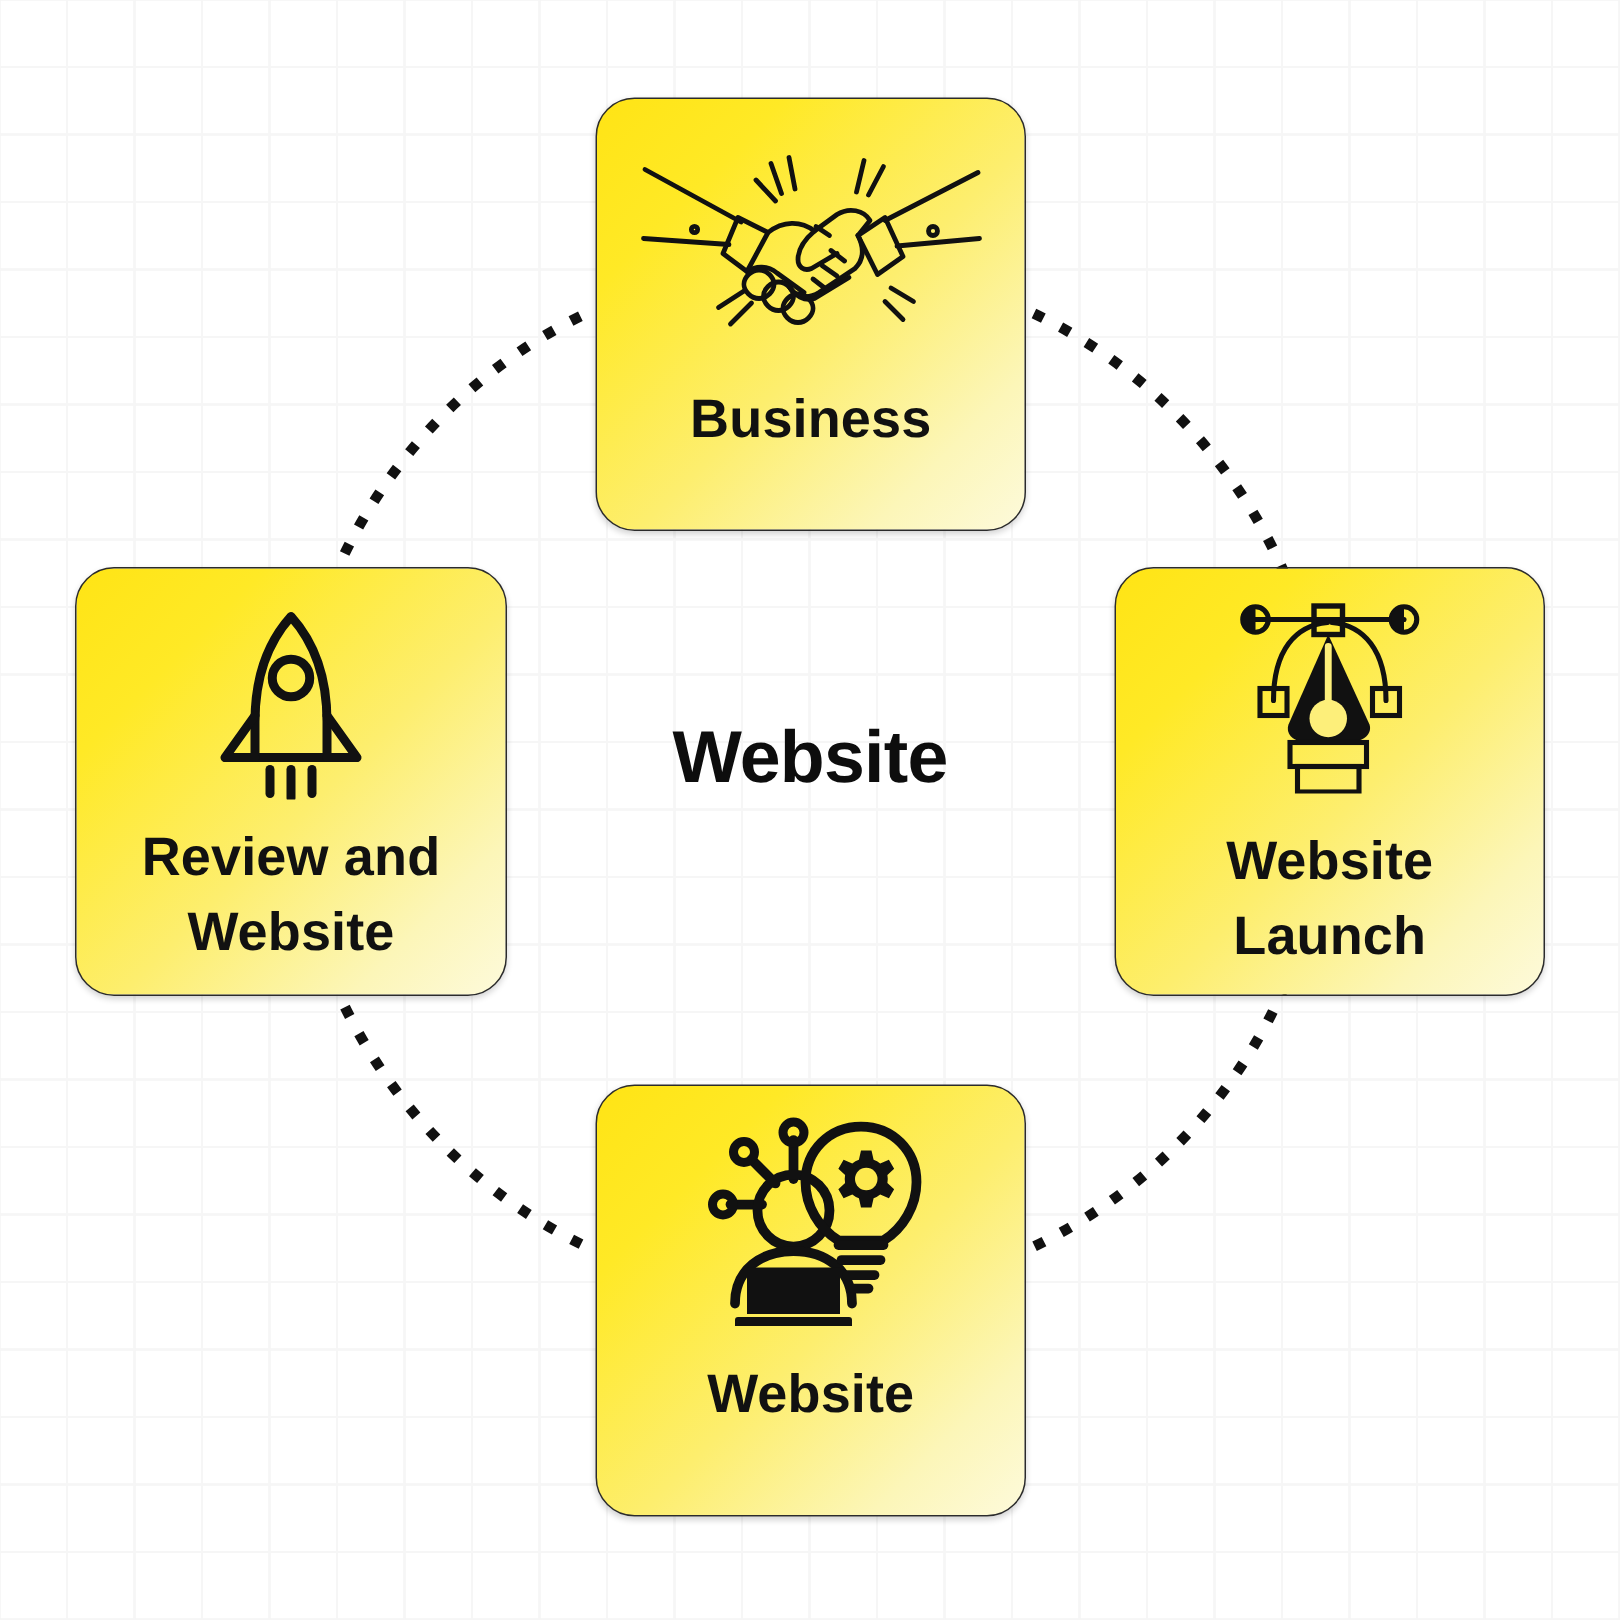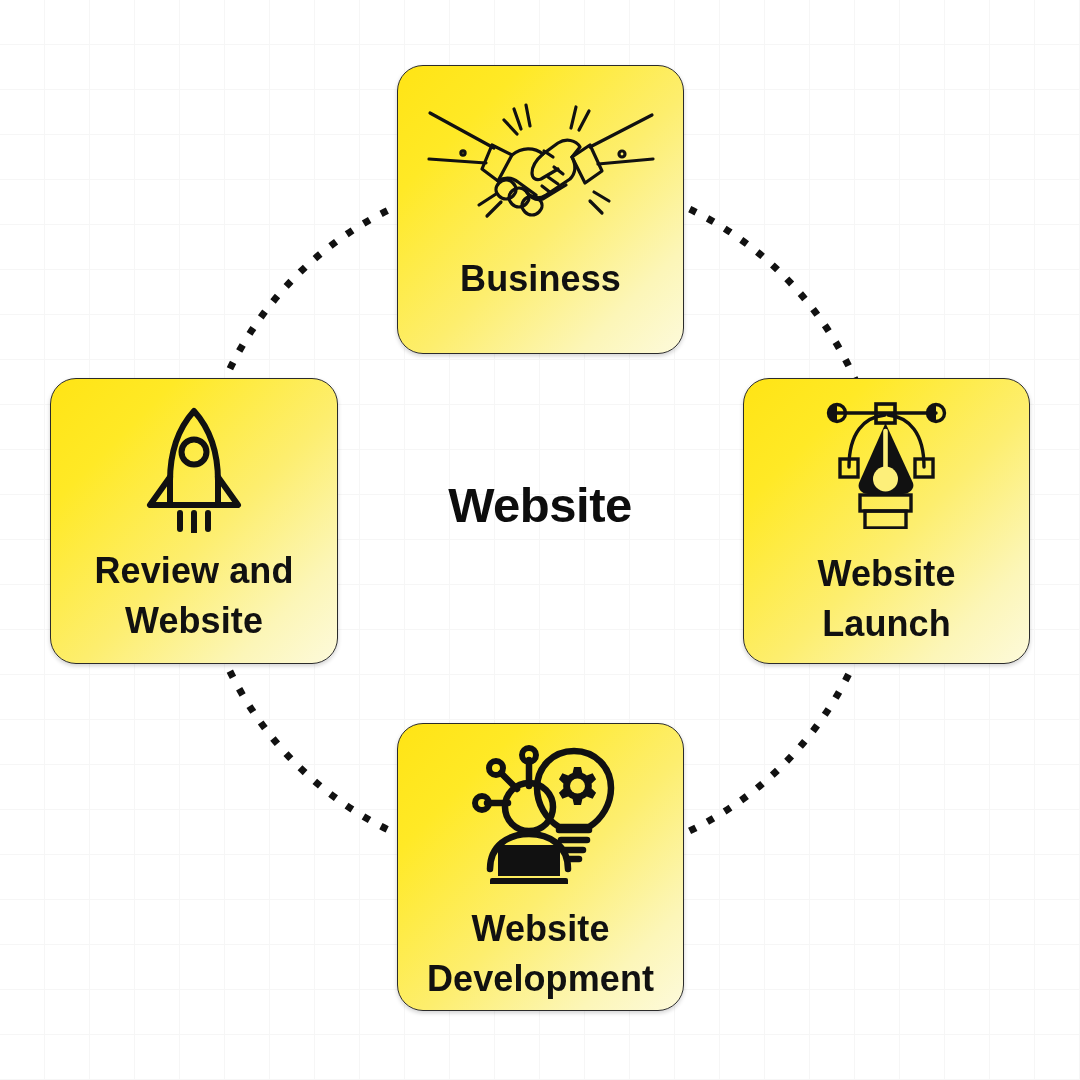--- a/index.html
+++ b/index.html
@@ -252,21 +252,20 @@
         </g>
 
         <g fill="#111111">
           <path d="M109 25 L116 25 L117.4 31.1 A14 14 0 0 1 121.8 33.6 L127.6 31.2 L131.1 37.2 L126.6 41.4 A14 14 0 0 1 126.6 46.6 L131.1 50.8 L127.6 56.8 L121.8 54.4 A14 14 0 0 1 117.4 56.9 L116 63 L109 63 L107.6 56.9 A14 14 0 0 1 103.2 54.4 L97.4 56.8 L93.9 50.8 L98.4 46.6 A14 14 0 0 1 98.4 41.4 L93.9 37.2 L97.4 31.2 L103.2 33.6 A14 14 0 0 1 107.6 31.1 Z"></path>
         </g>
         <circle cx="112.5" cy="44" r="7.5" fill="#fde94f"></circle>
       </svg>
     </div>
     <div class="card-label">
       <span>Website</span><br>
-      <span>Development</span>
     </div>
   </div>
 
   <div class="card" id="card-review">
     <div class="card-icon">
       <svg width="104" height="128" viewBox="0 0 104 128" fill="none">
         <g stroke="#111111" stroke-width="6" fill="none" stroke-linecap="round" stroke-linejoin="round">
 
           <path d="M52 6 C70 26 76 52 76 76 L76 100 L28 100 L28 76 C28 52 34 26 52 6 Z"></path>
 

